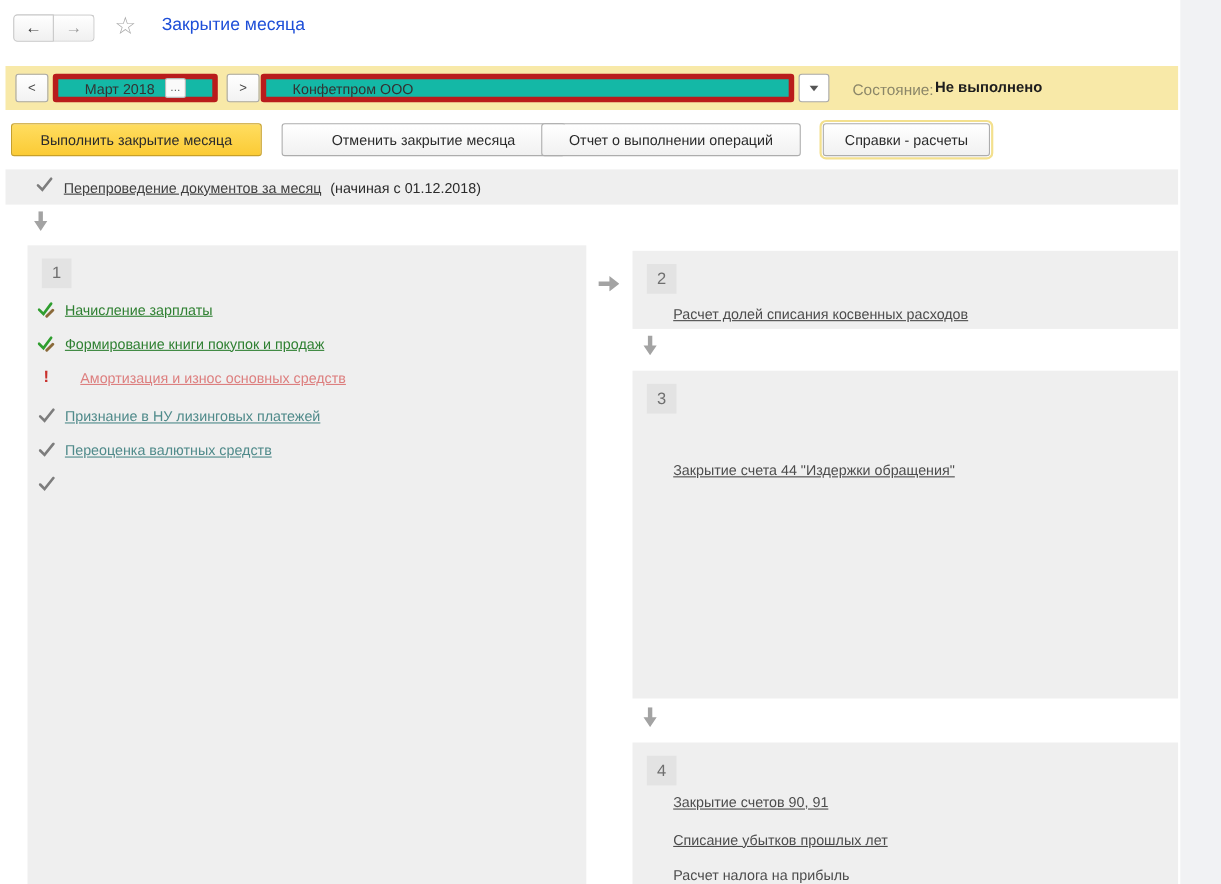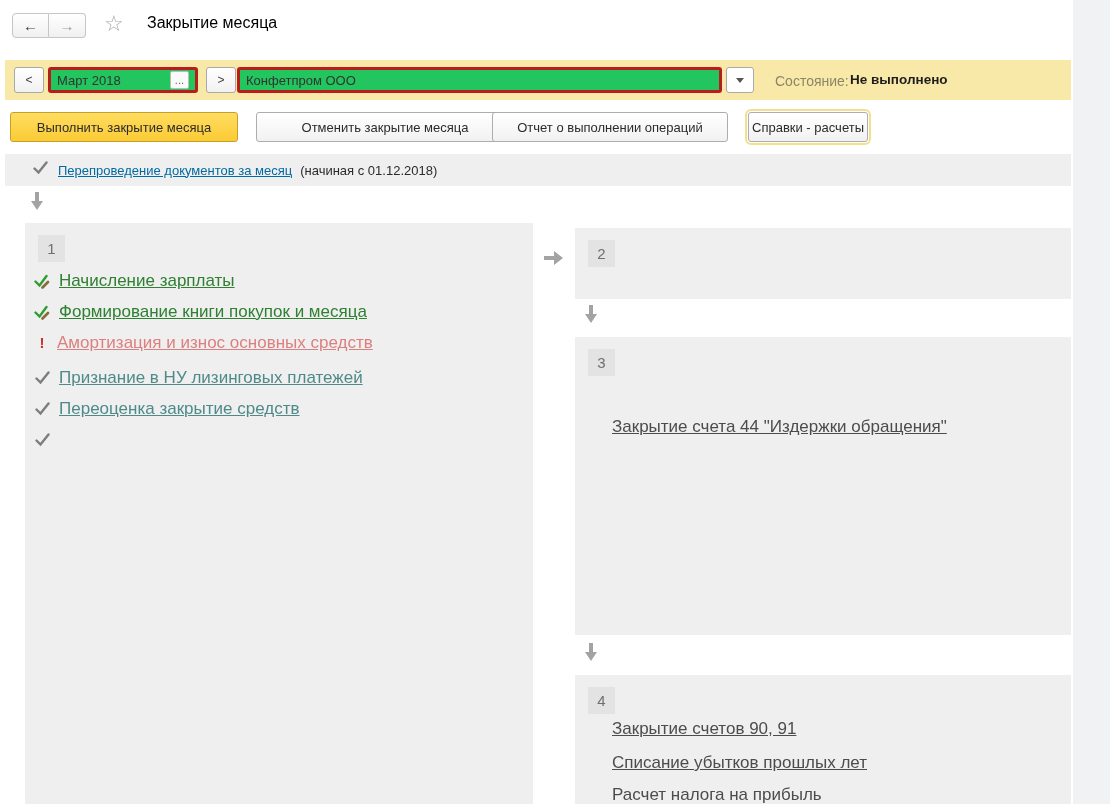--- a/index.html
+++ b/index.html
@@ -10,30 +10,30 @@
   .right-strip { position:absolute; left:1073px; top:0; width:37px; height:804px;
                  background:#f1f2f4; }
 
   
   .nav-group { position:absolute; left:12px; top:13px; display:flex; }
   .nav-btn { width:37px; height:25px; border:1px solid #c6c6c6; background:linear-gradient(#ffffff,#f0f0f0);
              display:flex; align-items:center; justify-content:center; font-size:15px; cursor:pointer; }
   .nav-btn.back { border-radius:4px 0 0 4px; color:#3c3c3c; }
   .nav-btn.fwd  { border-radius:0 4px 4px 0; border-left:none; color:#9a9a9a; }
   .star { position:absolute; left:104px; top:11px; font-size:22px; color:#a9a9a9; }
-  .page-title { position:absolute; left:147px; top:14px; font-size:16px; color:#000000; }
+  .page-title { position:absolute; left:147px; top:14px; font-size:16px; color:#1d4ed8; }
 
   
   .period-bar { position:absolute; left:5px; top:60px; width:1066px; height:40px; background:#f8e9a8; }
   .pb-btn { position:absolute; top:7px; height:26px; width:30px; background:linear-gradient(#ffffff,#f2f2f2);
             border:1px solid #a9a9a9; border-radius:3px; font-size:12px; color:#444;
             display:flex; align-items:center; justify-content:center; cursor:pointer; }
   .pb-prev { left:9px; } .pb-next { left:201px; }
-  .field { position:absolute; top:7px; height:26px; background:#22c55e; border:3px solid #b91c1c;
-           border-radius:3px; font-size:13px; display:flex; align-items:center; padding:0 6px; }
+  .field { position:absolute; top:7px; height:26px; background:#14b8a6; border:5px solid #b91c1c;
+           border-radius:3px; font-size:13px; display:flex; align-items:center; padding:0 24px; }
   .period-field { left:43px; width:150px; }
   .period-field .val { flex:1; }
   .choose-btn { font-size:11px; color:#666; border:1px solid #bbb; border-radius:2px;
                 padding:0 4px; height:18px; line-height:16px; background:#fafafa; cursor:pointer; }
   .org-field { left:232px; width:485px; }
   .dd-btn { position:absolute; left:721px; top:7px; width:28px; height:26px; background:#fff;
             border:1px solid #a9a9a9; border-radius:3px; display:flex; align-items:center;
             justify-content:center; cursor:pointer; }
   .dd-tri { width:0; height:0; border-left:4px solid transparent; border-right:4px solid transparent;
             border-top:5px solid #555; }
@@ -41,44 +41,44 @@
   .status-value { position:absolute; left:845px; top:12px; font-size:13.5px; font-weight:bold; color:#1d1d1d; }
 
   
   .toolbar-btn { position:absolute; top:112px; height:30px; border:1px solid #adadad; border-radius:3px;
                  background:linear-gradient(#ffffff,#f1f1f1); font-size:13px; color:#2b2b2b;
                  font-family:"Liberation Sans", sans-serif; cursor:pointer; }
   .btn-execute { left:10px; width:228px; background:linear-gradient(#ffdd60,#fbcb35);
                  border-color:#c7a02a; }
   .btn-cancel  { left:256px; width:258px; }
   .btn-report  { left:492px; width:236px; }
-  .btn-refs    { left:748px; width:120px; outline:2px solid #f3e08e; outline-offset:1px; }
+  .btn-refs    { left:748px; width:152px; outline:2px solid #f3e08e; outline-offset:1px; }
 
   
   .repost-row { position:absolute; left:5px; top:154px; width:1066px; height:32px; background:#efefef;
                 display:flex; align-items:center; }
   .repost-row .icon { margin-left:28px; }
-  .repost-link { font-size:13px; color:#0369a1; text-decoration:underline; margin-left:10px; cursor:pointer; }
+  .repost-link { font-size:13px; color:#404040; text-decoration:underline; margin-left:10px; cursor:pointer; }
   .repost-note { font-size:13px; color:#2b2b2b; margin-left:8px; }
 
   
   .arrow { position:absolute; }
 
   
   .block { position:absolute; background:#efefef; }
   .block-1 { left:25px;  top:223px; width:508px; height:581px; }
   .block-2 { left:575px; top:228px; width:496px; height:71px; }
   .block-3 { left:575px; top:337px; width:496px; height:298px; }
   .block-4 { left:575px; top:675px; width:496px; height:129px; }
   .num-box { position:absolute; left:13px; top:12px; width:27px; height:27px; background:#e3e3e3;
              color:#6f6f6f; font-size:15px; display:flex; align-items:center; justify-content:center; }
 
   .op-row { position:absolute; display:flex; align-items:center; height:20px; }
   .op-icon { width:18px; display:flex; justify-content:center; }
-  .op-link { font-size:17px; text-decoration:underline; cursor:pointer; }
+  .op-link { font-size:13px; text-decoration:underline; cursor:pointer; }
   .op-link.done-manual { color:#2f8032; }
   .op-link.done { color:#4f8a8a; }
   .op-link.error { color:#dd7f7f; }
   .op-link.pending { color:#4c4c4c; }
   .op-link.no-underline { text-decoration:none; }
   .excl { color:#c9302c; font-weight:bold; font-size:15px; line-height:14px; }
 </style>
 </head>
 <body>
 
@@ -141,61 +141,64 @@
       <span class="op-link done-manual" style="margin-left:8px;">Начисление зарплаты</span>
     </div>
 
     <div class="op-row" style="left:8px; top:79px;">
       <span class="op-icon">
         <svg width="16" height="15" viewBox="0 0 16 15">
           <path d="M1.5 7.5 L5.5 11.5 L12.5 2" stroke="#2f9e2f" stroke-width="2.4" fill="none" stroke-linecap="round"></path>
           <path d="M8.5 13.5 L14 8" stroke="#8a6a3a" stroke-width="2.6" stroke-linecap="round"></path>
         </svg>
       </span>
-      <span class="op-link done-manual" style="margin-left:8px;">Формирование книги покупок и месяца</span>
+      <span class="op-link done-manual" style="margin-left:8px;">Формирование книги покупок и продаж</span>
     </div>
 
     <div class="op-row" style="left:8px; top:110px;">
       <span class="op-icon excl">!</span>
-      <span class="op-link error" style="margin-left:6px;text-align:center;">Амортизация и износ основных средств</span>
+      <span class="op-link error" style="margin-left:22px;text-align:center;">Амортизация и износ основных средств</span>
     </div>
 
     <div class="op-row" style="left:8px; top:145px;">
       <span class="op-icon">
         <svg width="15" height="14" viewBox="0 0 15 14">
             <path d="M1.5 7.5 L5.5 11.5 L13.5 1.5" stroke="#7d7d7d" stroke-width="2.4" fill="none" stroke-linecap="round"></path>
           </svg>
       </span>
       <span class="op-link done" style="margin-left:8px;">Признание в НУ лизинговых платежей</span>
     </div>
 
     <div class="op-row" style="left:8px; top:176px;">
       <span class="op-icon">
         <svg width="15" height="14" viewBox="0 0 15 14">
             <path d="M1.5 7.5 L5.5 11.5 L13.5 1.5" stroke="#7d7d7d" stroke-width="2.4" fill="none" stroke-linecap="round"></path>
           </svg>
       </span>
-      <span class="op-link done" style="margin-left:8px;">Переоценка закрытие средств</span>
+      <span class="op-link done" style="margin-left:8px;">Переоценка валютных средств</span>
     </div>
 
     <div class="op-row" style="left:8px; top:207px;">
       <span class="op-icon">
         <svg width="15" height="14" viewBox="0 0 15 14">
             <path d="M1.5 7.5 L5.5 11.5 L13.5 1.5" stroke="#7d7d7d" stroke-width="2.4" fill="none" stroke-linecap="round"></path>
           </svg>
       </span>
     </div>
   </div>
 
   <svg class="arrow" style="left:544px; top:251px;" width="19" height="14" viewBox="0 0 19 14">
     <path d="M0 5 h10 v-5 l9 7 -9 7 v-5 h-10 z" fill="#a3a3a3"></path>
   </svg>
 
   <div class="block block-2">
     <div class="num-box">2</div>
+    <div class="op-row" style="left:37px; top:47px;">
+      <span class="op-link pending">Расчет долей списания косвенных расходов</span>
+    </div>
   </div>
 
   <svg class="arrow" style="left:584px; top:305px;" width="14" height="18" viewBox="0 0 14 18">
     <path d="M5 0 h4 v9 h4 l-6 9 -6 -9 h4 z" fill="#a3a3a3"></path>
   </svg>
 
   <div class="block block-3">
     <div class="num-box">3</div>
     <div class="op-row" style="left:37px; top:80px;">
       <span class="op-link pending">Закрытие счета 44 "Издержки обращения"</span>

